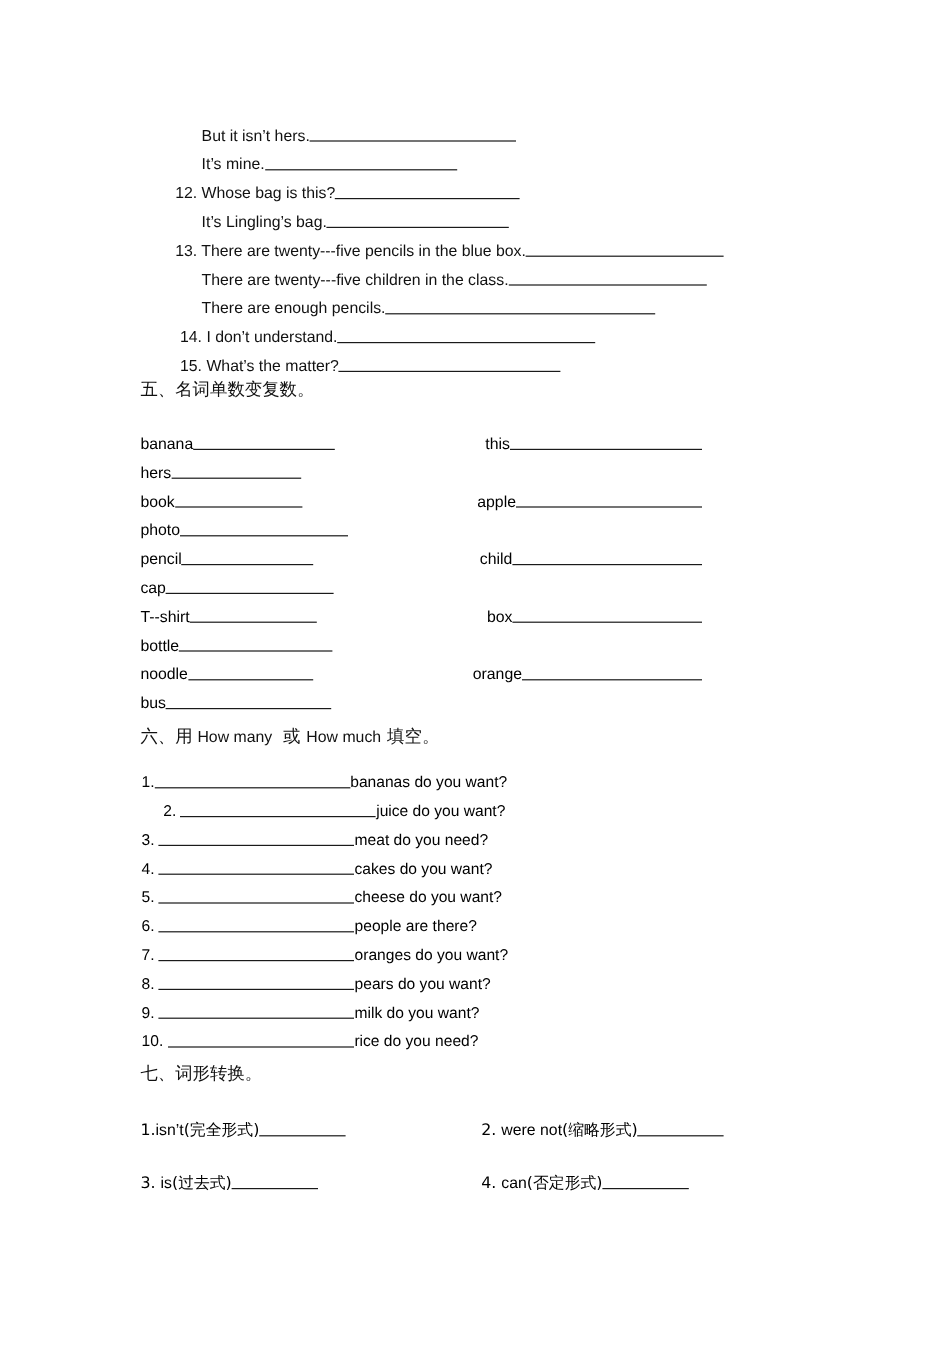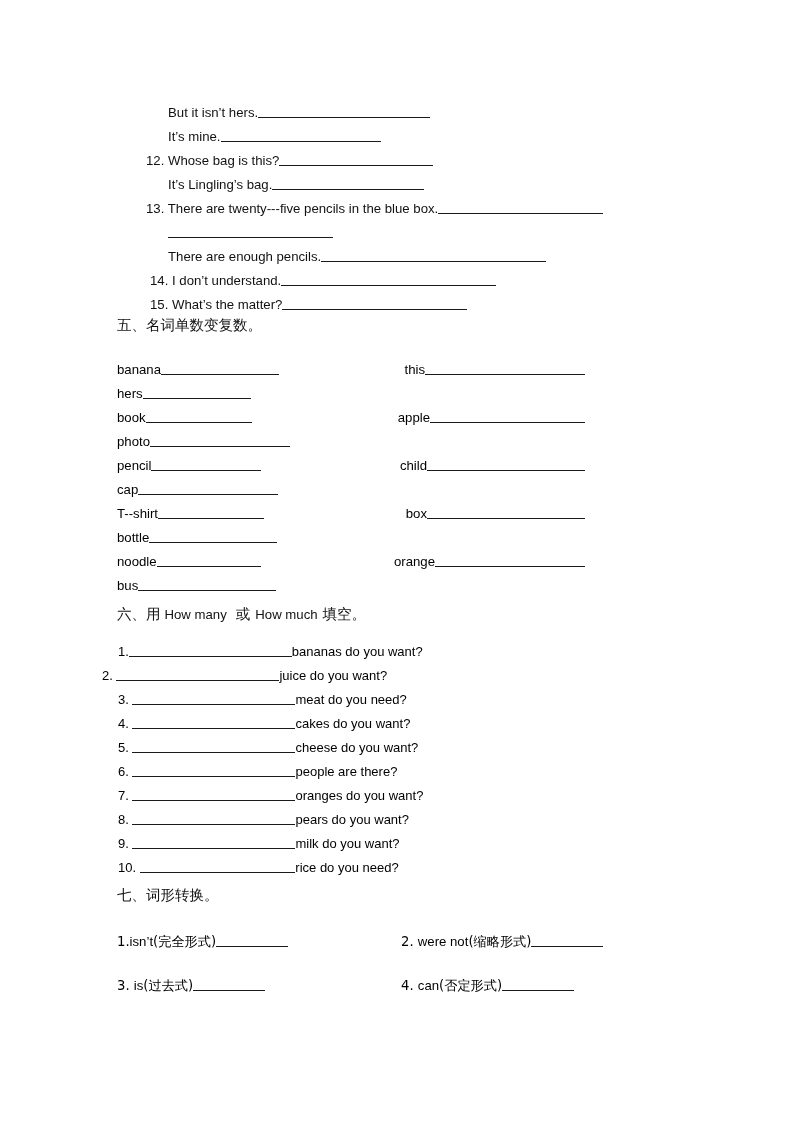--- a/index.html
+++ b/index.html
@@ -85,21 +85,21 @@
 <body>
 
 <div id="page">
 
   <div id="translation-block">
       <div class="row" style="left: 168px; top: 105px;"><span class="txt">But it isn’t hers.</span><span class="blank" style="width: 172px;"></span></div>
       <div class="row" style="left: 168px; top: 129px;"><span class="txt">It’s mine.</span><span class="blank" style="width: 160px;"></span></div>
       <div class="row" style="left: 146px; top: 153px;"><span class="txt">12. </span><span class="txt">Whose bag is this?</span><span class="blank" style="width: 154px;"></span></div>
       <div class="row" style="left: 168px; top: 177px;"><span class="txt">It’s Lingling’s bag.</span><span class="blank" style="width: 152px;"></span></div>
       <div class="row" style="left: 146px; top: 201px;"><span class="txt">13. </span><span class="txt">There are twenty---five pencils in the blue box.</span><span class="blank" style="width: 165px;"></span></div>
-      <div class="row" style="left: 168px; top: 225px;"><span class="blank" style="width: 165px;"></span></div>
+      <div class="row" style="left: 168px; top: 225px;"><span class="txt">There are twenty---five children in the class.</span><span class="blank" style="width: 165px;"></span></div>
       <div class="row" style="left: 168px; top: 249px;"><span class="txt">There are enough pencils.</span><span class="blank" style="width: 225px;"></span></div>
       <div class="row" style="left: 150px; top: 273px;"><span class="txt">14. </span><span class="txt">I don’t understand.</span><span class="blank" style="width: 215px;"></span></div>
       <div class="row" style="left: 150px; top: 297px;"><span class="txt">15. </span><span class="txt">What’s the matter?</span><span class="blank" style="width: 185px;"></span></div>
     </div>
 
   <div class="heading" id="sec5-heading" style="left: 117px; top: 318px;">五、名词单数变复数。</div>
 
   <div id="sec5-block">
       <div class="wordrow" style="left: 117px; top: 362px;"><span class="txt">banana</span><span class="blank" style="width: 118px;"></span></div>
       <div class="wordrow" style="left: 117px; top: 386px;"><span class="txt">hers</span><span class="blank" style="width: 108px;"></span></div>
@@ -117,21 +117,21 @@
       <div class="wordrow right" style="right: 121px; top: 506px;"><span class="txt">box</span><span class="blank" style="width: 158px;"></span></div>
       <div class="wordrow right" style="right: 121px; top: 554px;"><span class="txt">orange</span><span class="blank" style="width: 150px;"></span></div>
     </div>
 
   <div class="heading" id="sec6-heading" style="left: 117px; top: 607px;">
     <span class="cjk">六、用</span><span class="en" style="margin:0 5px 0 4px;">How many</span><span class="cjk" style="margin-left:4px;">或</span><span class="en" style="margin:0 5px 0 5px;">How much</span><span class="cjk">填空。</span>
   </div>
 
   <div id="sec6-block">
       <div class="qrow" style="left: 118px; top: 644px;"><span class="txt">1.</span><span class="blank" style="width: 163px;"></span><span class="txt">bananas do you want?</span></div>
-      <div class="qrow" style="left: 102px; top: 668px;"><span class="txt">2. </span><span class="blank" style="width: 163px;"></span><span class="txt">juice do you want?</span></div>
+      <div class="qrow" style="left: 136px; top: 668px;"><span class="txt">2. </span><span class="blank" style="width: 163px;"></span><span class="txt">juice do you want?</span></div>
       <div class="qrow" style="left: 118px; top: 692px;"><span class="txt">3. </span><span class="blank" style="width: 163px;"></span><span class="txt">meat do you need?</span></div>
       <div class="qrow" style="left: 118px; top: 716px;"><span class="txt">4. </span><span class="blank" style="width: 163px;"></span><span class="txt">cakes do you want?</span></div>
       <div class="qrow" style="left: 118px; top: 740px;"><span class="txt">5. </span><span class="blank" style="width: 163px;"></span><span class="txt">cheese do you want?</span></div>
       <div class="qrow" style="left: 118px; top: 764px;"><span class="txt">6. </span><span class="blank" style="width: 163px;"></span><span class="txt">people are there?</span></div>
       <div class="qrow" style="left: 118px; top: 788px;"><span class="txt">7. </span><span class="blank" style="width: 163px;"></span><span class="txt">oranges do you want?</span></div>
       <div class="qrow" style="left: 118px; top: 812px;"><span class="txt">8. </span><span class="blank" style="width: 163px;"></span><span class="txt">pears do you want?</span></div>
       <div class="qrow" style="left: 118px; top: 836px;"><span class="txt">9. </span><span class="blank" style="width: 163px;"></span><span class="txt">milk do you want?</span></div>
       <div class="qrow" style="left: 118px; top: 860px;"><span class="txt">10. </span><span class="blank" style="width: 155.656px;"></span><span class="txt">rice do you need?</span></div>
     </div>
 

